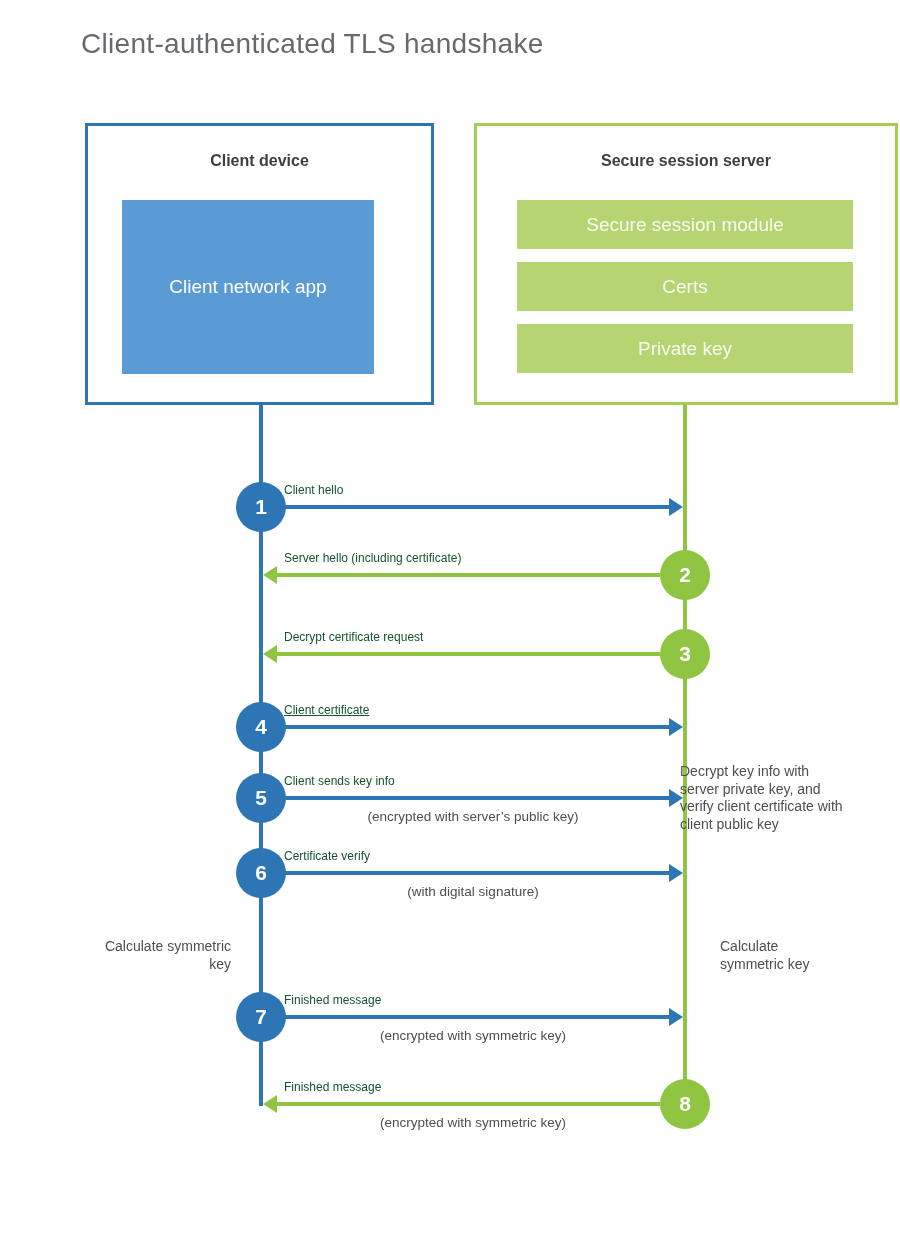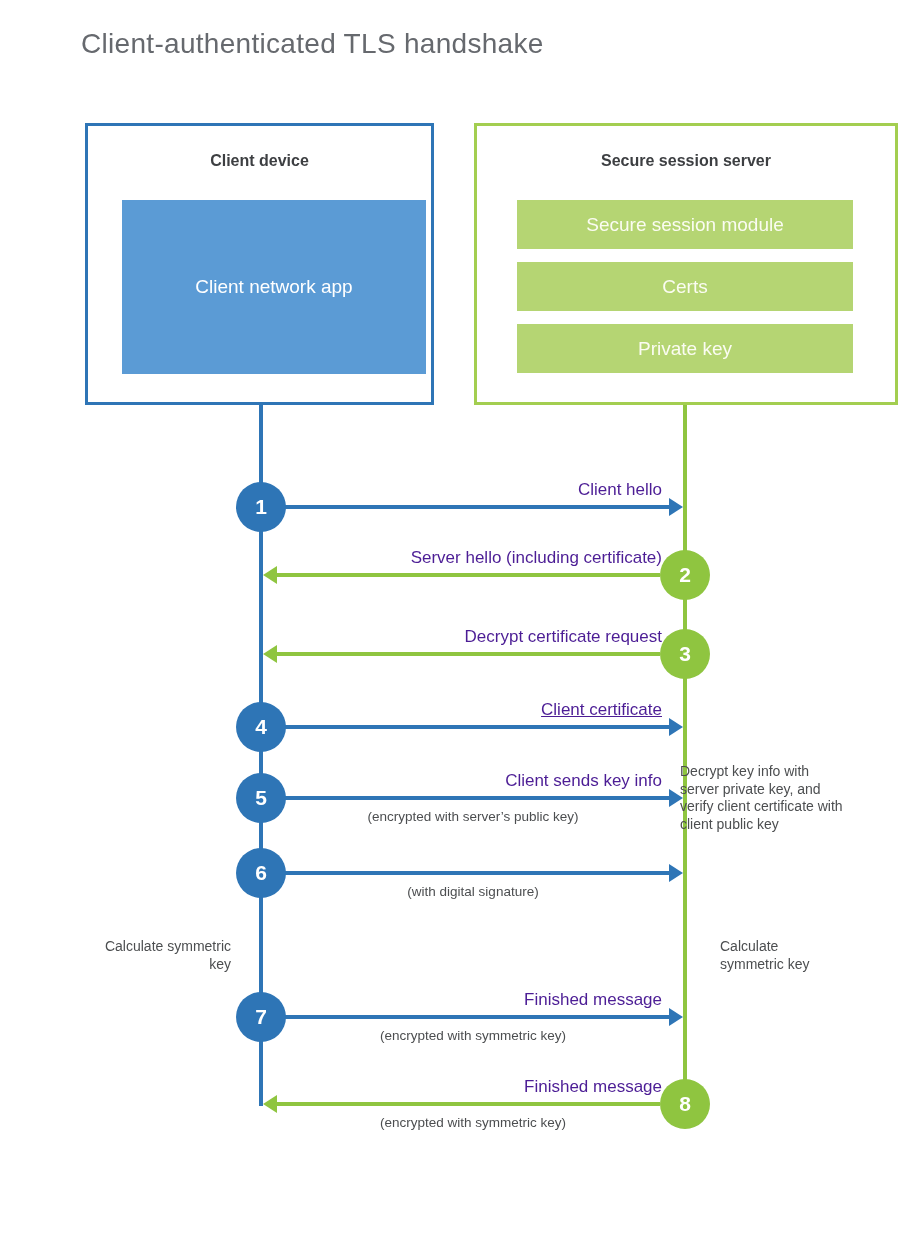--- a/index.html
+++ b/index.html
@@ -18,21 +18,21 @@
   }
   .server-box {
     position:absolute; left:430px; top:123px; width:424px; height:282px;
     border:3px solid #A3CE50; background:#ffffff;
   }
   .box-title {
     position:absolute; top:26px; left:0; width:100%;
     text-align:center; font-size:16px; font-weight:700; color:#3d3f42;
   }
   .client-app {
-    position:absolute; left:78px; top:200px; width:304px; height:174px;
+    position:absolute; left:78px; top:200px; width:252px; height:174px;
     background:#5B9BD5; color:#ffffff; font-size:19px;
     display:flex; align-items:center; justify-content:center; text-align:center;
   }
   .client-app span { max-width:175px; line-height:1.55; }
   .server-module {
     position:absolute; left:473px; width:336px; height:49px;
     background:#B5D573; color:#fbfcf2; font-size:19px;
     display:flex; align-items:center; justify-content:center;
   }
 
@@ -44,22 +44,22 @@
   
   .step-circle {
     position:absolute; width:50px; height:50px; border-radius:50%;
     color:#ffffff; font-size:21px; font-weight:700;
     display:flex; align-items:center; justify-content:center;
   }
   .msg-line { position:absolute; height:4px; }
   .msg-head { position:absolute; width:0; height:0;
     border-top:9px solid transparent; border-bottom:9px solid transparent; }
   .msg-label {
-    position:absolute; left:240px; width:378px; text-align:right;
-    font-size:17px; line-height:20px; color:#4c1d95;
+    position:absolute; left:240px; width:378px; text-align:left;
+    font-size:12px; line-height:20px; color:#14532d;
   }
   .msg-sub {
     position:absolute; left:240px; width:378px; text-align:center;
     font-size:13.5px; line-height:17px; color:#4c4e50;
   }
 
   
   .note { position:absolute; font-size:14px; color:#4c4e50; line-height:17.5px; }
   .note-decrypt { left:636px; top:763px; width:165px; }
   .note-calc-left { left:40px; top:938px; width:147px; text-align:right; }
@@ -110,20 +110,21 @@
     <div class="step-circle" style="left: 192px; top: 702px; background: rgb(46, 117, 182);">4</div>
     <div class="msg-label" style="top: 700px; text-decoration: underline;">Client certificate</div>
     <div class="msg-line" style="top: 796px; background: rgb(46, 117, 182); left: 240px; width: 385px;"></div>
     <div class="msg-head" style="top: 789px; left: 625px; border-left: 14px solid rgb(46, 117, 182);"></div>
     <div class="step-circle" style="left: 192px; top: 773px; background: rgb(46, 117, 182);">5</div>
     <div class="msg-label" style="top: 771px;">Client sends key info</div>
     <div class="msg-sub" style="top: 808px;">(encrypted with server’s public key)</div>
     <div class="msg-line" style="top: 871px; background: rgb(46, 117, 182); left: 240px; width: 385px;"></div>
     <div class="msg-head" style="top: 864px; left: 625px; border-left: 14px solid rgb(46, 117, 182);"></div>
     <div class="step-circle" style="left: 192px; top: 848px; background: rgb(46, 117, 182);">6</div>
+    <div class="msg-label" style="top: 846px;">Certificate verify</div>
     <div class="msg-sub" style="top: 883px;">(with digital signature)</div>
     <div class="msg-line" style="top: 1015px; background: rgb(46, 117, 182); left: 240px; width: 385px;"></div>
     <div class="msg-head" style="top: 1008px; left: 625px; border-left: 14px solid rgb(46, 117, 182);"></div>
     <div class="step-circle" style="left: 192px; top: 992px; background: rgb(46, 117, 182);">7</div>
     <div class="msg-label" style="top: 990px;">Finished message</div>
     <div class="msg-sub" style="top: 1027px;">(encrypted with symmetric key)</div>
     <div class="msg-line" style="top: 1102px; background: rgb(143, 197, 64); left: 233px; width: 383px;"></div>
     <div class="msg-head" style="top: 1095px; left: 219px; border-right: 14px solid rgb(143, 197, 64);"></div>
     <div class="step-circle" style="left: 616px; top: 1079px; background: rgb(143, 197, 64);">8</div>
     <div class="msg-label" style="top: 1077px;">Finished message</div>

